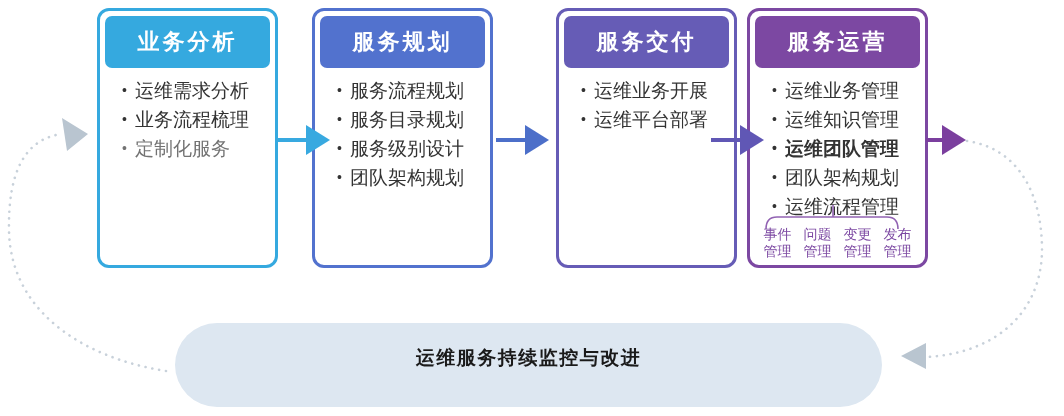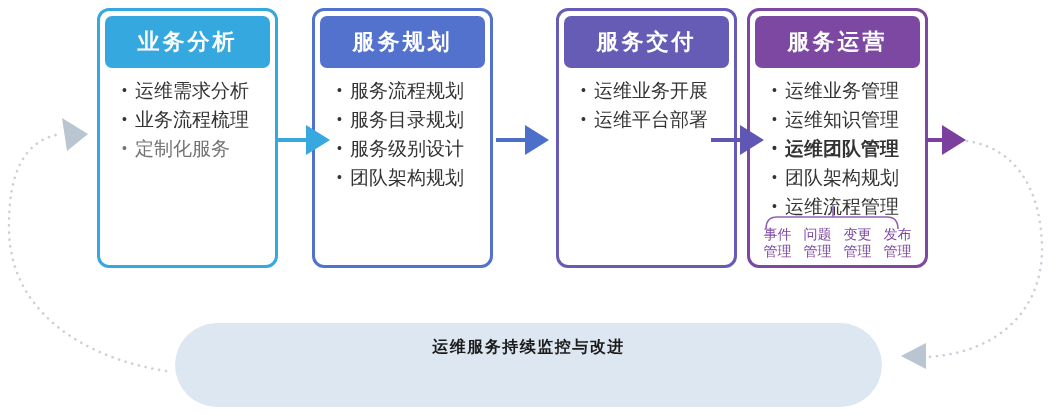--- a/index.html
+++ b/index.html
@@ -37,21 +37,21 @@
   .sub-bracket{position:absolute;left:13px;top:193px;width:140px;height:27px;}
   .sub-items{
     position:absolute;left:0;right:0;top:215px;display:flex;justify-content:center;gap:12px;
   }
   .sub-item{font-size:14px;line-height:17px;text-align:center;white-space:nowrap;}
   
   .footer{
     position:absolute;left:175px;top:323px;width:707px;height:84px;border-radius:42px;
     background:#DDE7F1;display:flex;flex-direction:column;align-items:center;box-sizing:border-box;
   }
-  .footer-title{margin-top:14px;font-size:16px;font-weight:bold;color:#1a1a1a;letter-spacing:1.5px;}
+  .footer-title{margin-top:22px;font-size:19px;font-weight:bold;color:#1a1a1a;letter-spacing:1.5px;}
   .footer-items{
     display:flex;width:100%;box-sizing:border-box;padding:7px 84px 0 62px;
     justify-content:space-between;margin:0;list-style:none;
   }
   .footer-items li{font-size:16px;color:#1a1a1a;white-space:nowrap;}
   .footer-items li::before{content:"•";font-size:13px;margin-right:7px;position:relative;top:-1px;}
   
   .overlay{position:absolute;left:0;top:0;pointer-events:none;}
 </style>
 </head>

